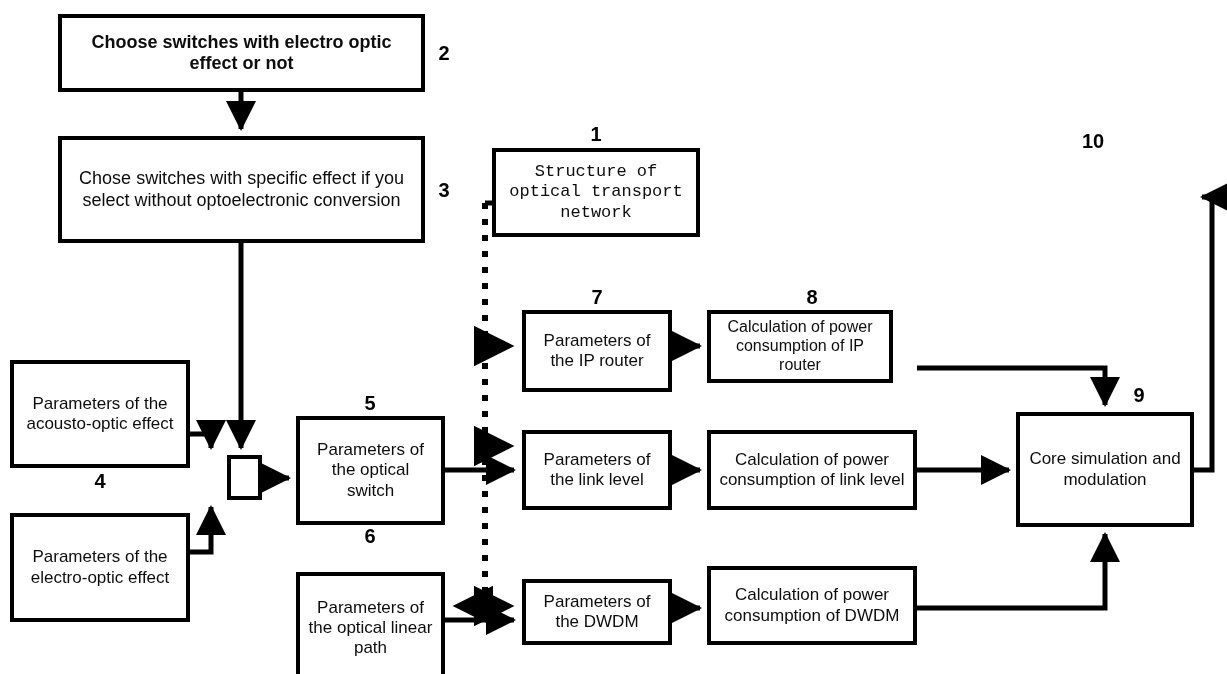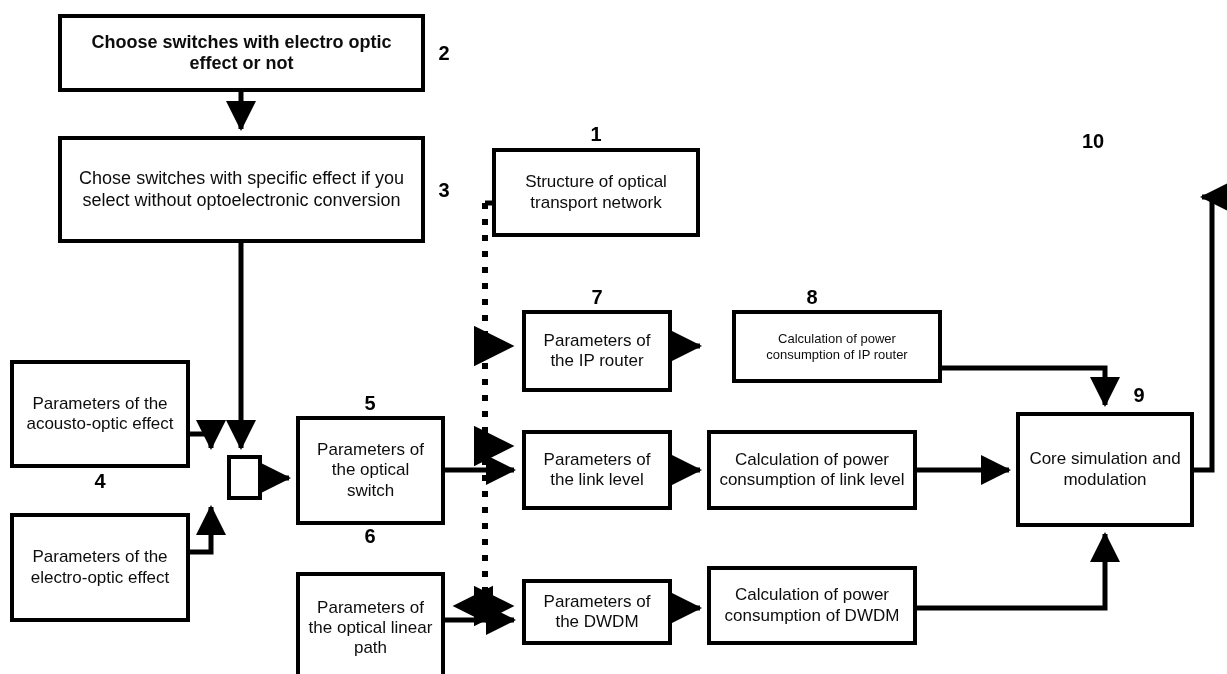--- a/index.html
+++ b/index.html
@@ -77,33 +77,33 @@
     <span>Choose switches with electro optic effect or not</span>
   </div>
   <div class="num" style="left:432px;top:42px;width:24px;font-size:20px;">2</div>
 
   <div class="box" style="left:58px;top:136px;width:367px;height:107px;font-size:18px;">
     <span>Chose switches with specific effect if you select without optoelectronic conversion</span>
   </div>
   <div class="num" style="left:432px;top:179px;width:24px;font-size:20px;">3</div>
 
   <div class="num" style="left:584px;top:123px;width:24px;font-size:20px;">1</div>
-  <div class="box" style="left:492px;top:148px;width:208px;height:89px;font-size:17px;">
+  <div class="box" style="left:492px;top:148px;width:208px;height:89px;font-size:17px;font-family:Liberation Mono, monospace;">
     <span>Structure of optical transport network</span>
   </div>
 
   <div class="num" style="left:1078px;top:130px;width:30px;font-size:20px;">10</div>
 
   <div class="num" style="left:585px;top:286px;width:24px;font-size:20px;">7</div>
   <div class="box" style="left:522px;top:310px;width:150px;height:82px;font-size:17px;">
     <span>Parameters of the IP router</span>
   </div>
 
   <div class="num" style="left:800px;top:286px;width:24px;font-size:20px;">8</div>
-  <div class="box" style="left:707px;top:310px;width:210px;height:73px;font-size:13px;margin-left:25px;">
+  <div class="box" style="left:707px;top:310px;width:186px;height:73px;font-size:16px;">
     <span>Calculation of power consumption of IP router</span>
   </div>
 
   <div class="box" style="left:522px;top:430px;width:150px;height:80px;font-size:17px;">
     <span>Parameters of the link level</span>
   </div>
   <div class="box" style="left:522px;top:579px;width:150px;height:66px;font-size:17px;">
     <span>Parameters of the DWDM</span>
   </div>
 

